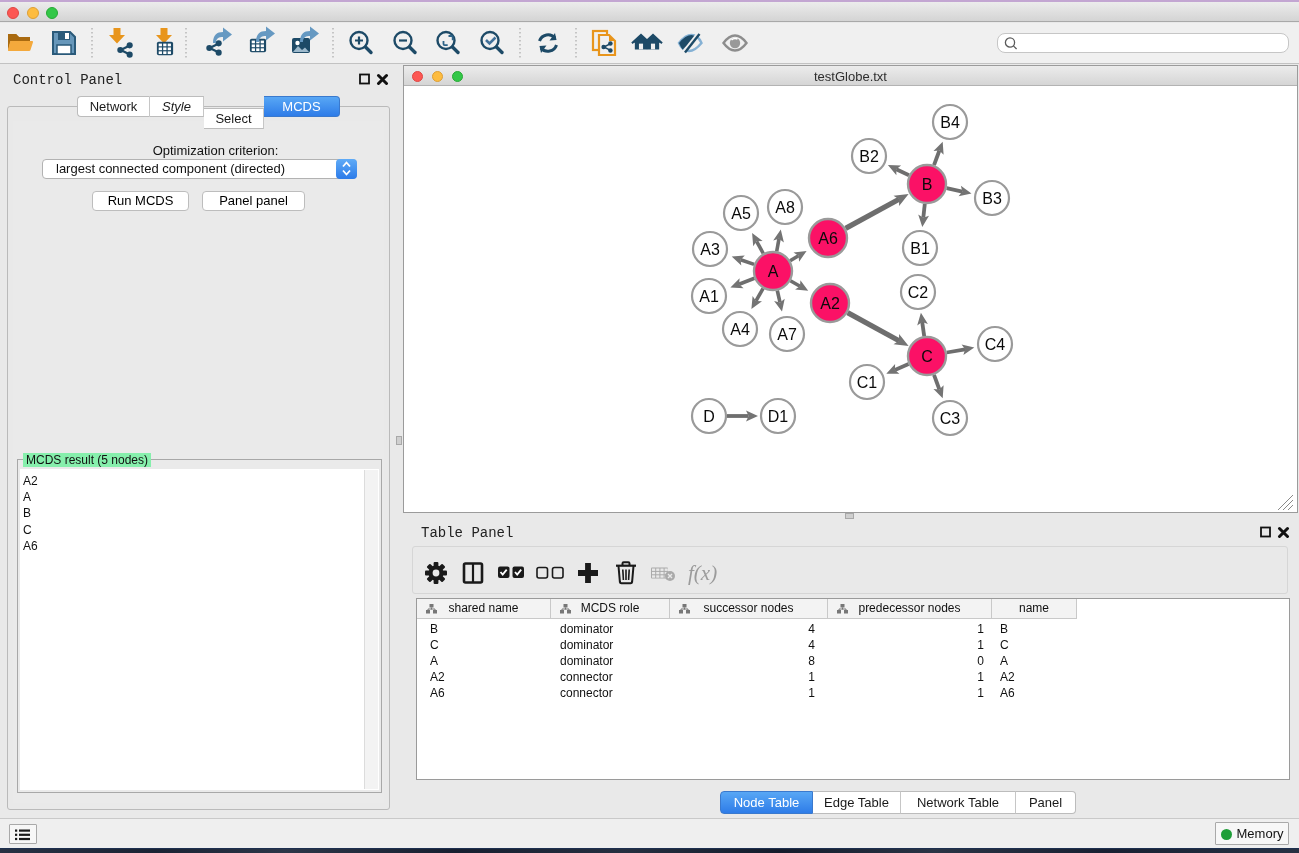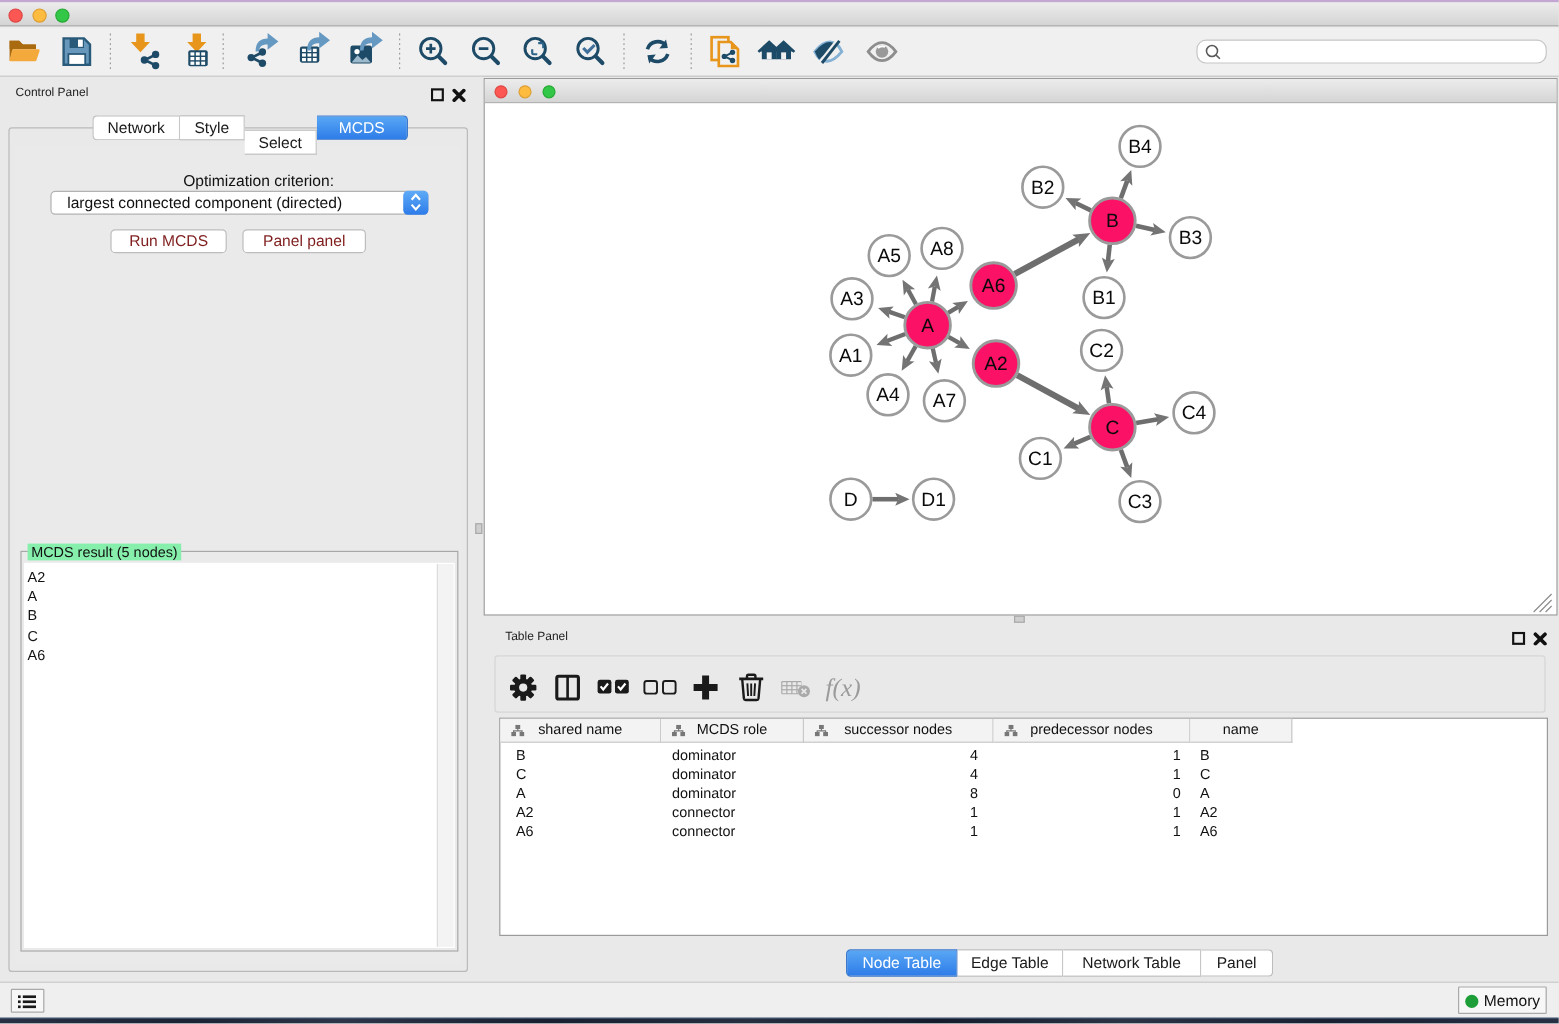--- a/index.html
+++ b/index.html
@@ -16,39 +16,39 @@
 .tl { position:absolute; border-radius:50%; }
 
 
 #toolbar { left:0; top:23px; width:1299px; height:41px; background:#f0f0f0;
   border-bottom:1px solid #c2c2c2; }
 #searchbox { position:absolute; left:997px; top:10px; width:292px; height:20px;
   background:#fff; border:1px solid #c6c6c6; border-radius:8px; }
 
 
 #cpanel { left:0; top:64px; width:402px; height:754px; background:#e9e9e9; }
-.phdr { font-size:10px; color:#222; }
+.phdr { font-size:14px; color:#222;font-family:Liberation Mono, monospace; }
 .tabs { display:flex; height:21px; z-index:5; }
 .tab { height:21px; background:#ffffff; border-top:1px solid #bcbcbc;
   border-bottom:1px solid #bcbcbc; border-right:1px solid #c6c6c6;
   font-size:13px; color:#1a1a1a; text-align:center; line-height:20px; }
 .tab.first { border-left:1px solid #bcbcbc; border-radius:4px 0 0 4px; }
 .tab.last { border-radius:0 4px 4px 0; border-right:1px solid #bcbcbc; }
 .tab.sel { background:linear-gradient(#58a7f5,#2e7ce8); color:#fff; border-color:#3a79cd; }
 #tabpane { left:7px; top:106px; width:383px; height:704px;
   border:1px solid #bababa; border-radius:3px; background:#e9e9e9; }
 #innerpane { left:13px; top:121px; width:371px; height:682px; background:#eaeaea; }
 #optlabel { left:0px; top:143px; width:431px; text-align:center; font-size:13px; color:#111; }
 #combo { left:42px; top:159px; width:315px; height:20px;
   background:#fff; border:1px solid #b2b2b2; border-radius:4px; font-size:13px; color:#111; }
 #combo .txt { position:absolute; left:13px; top:1px; }
 #combo .step { position:absolute; right:-1px; top:-1px; width:21px; height:20px;
   border-radius:4px 4px 4px 4px; background:linear-gradient(#5fabf7,#2c7be9); }
 .btn { height:20px; background:#fff; border:1px solid #bdbdbd;
-  border-radius:4px; font-size:13px; color:#7f1d1d; text-align:center; line-height:18px; }
+  border-radius:4px; font-size:13px; color:#000000; text-align:center; line-height:18px; }
 #groupbox { left:17px; top:459px; width:365px; height:334px; border:1px solid #a8a8a8; }
 #grouplabel { left:23px; top:453px; background:#86efac; padding:0 3px; font-size:12px; color:#111; }
 #mcdslist { left:20px; top:469px; width:359px; height:321px; background:#fff;
   font-size:12px; color:#111; line-height:16.2px; padding:4px 0 0 3px; }
 #mcdslist .sb { position:absolute; top:1px; right:1px; width:14px; height:calc(100% - 2px);
   background:#f3f3f3; border-left:1px solid #dcdcdc; }
 
 
 #netwin { left:403px; top:65px; width:895px; height:448px; background:#fff;
   border:1px solid #9b9b9b; }
@@ -243,21 +243,21 @@
 </div>
 
 <div id="cpanel" class="abs"></div>
 <div class="abs phdr" style="left:13px; top:72px;">Control Panel</div>
 <svg class="abs" style="left:359px; top:73px;" width="36" height="12">
     <rect x="1" y="1.5" width="9" height="9" fill="none" stroke="#111" stroke-width="1.8"></rect>
     <path d="M19.5,2.5 l8,8 M27.5,2.5 l-8,8" stroke="#111" stroke-width="3" stroke-linecap="round"></path>
   </svg>
 <div class="abs tabs" style="left:77px; top:96px;">
   <div class="tab first" style="width:73px;">Network</div>
-  <div class="tab" style="width:54px;">Style</div>
+  <div class="tab" style="width:54px;font-style:italic;">Style</div>
   <div class="tab" style="width:60px;margin-top:12px;">Select</div>
   <div class="tab last sel" style="width:76px;">MCDS</div>
 </div>
 <div id="tabpane" class="abs"></div>
 <div id="innerpane" class="abs"></div>
 <div id="optlabel" class="abs">Optimization criterion:</div>
 <div id="combo" class="abs">
   <div class="txt">largest connected component (directed)</div>
   <div class="step">
       <svg width="21" height="20" style="position:absolute;left:0;top:0;">
@@ -268,20 +268,21 @@
 <div class="abs btn" style="left:92px; top:191px; width:97px;">Run MCDS</div>
 <div class="abs btn" style="left:202px; top:191px; width:103px;">Panel panel</div>
 <div id="groupbox" class="abs"></div>
 <div id="grouplabel" class="abs">MCDS result (5 nodes)</div>
 <div id="mcdslist" class="abs">A2<br>A<br>B<br>C<br>A6
   <div class="sb"></div>
 </div>
 
 <div id="netwin" class="abs">
   <div id="nettitle">
+    <div class="title">testGlobe.txt</div>
     <div class="tl" style="left:8px;top:5px;width:11px;height:11px;background:#fc5753;border:1px solid #df4744;"></div>
     <div class="tl" style="left:28px;top:5px;width:11px;height:11px;background:#fdbc40;border:1px solid #de9f34;"></div>
     <div class="tl" style="left:48px;top:5px;width:11px;height:11px;background:#33c748;border:1px solid #27aa35;"></div>
   </div>
   <svg class="abs" style="left:872px; top:427px;" width="20" height="18">
       <g stroke="#8a8a8a" stroke-width="1">
         <line x1="2" y1="17" x2="17" y2="2"></line>
         <line x1="7" y1="17" x2="17" y2="7"></line>
         <line x1="12" y1="17" x2="17" y2="12"></line>
       </g>
@@ -482,21 +483,21 @@
     <div class="trow" style="left:143px; top:70px;">connector</div>
     <div class="trow num" style="left:298px; top:70px; width:100px;">1</div>
     <div class="trow num" style="left:467px; top:70px; width:100px;">1</div>
     <div class="trow" style="left:583px; top:70px;">A2</div>
   <div class="trow" style="left:13px; top:86px;">A6</div>
     <div class="trow" style="left:143px; top:86px;">connector</div>
     <div class="trow num" style="left:298px; top:86px; width:100px;">1</div>
     <div class="trow num" style="left:467px; top:86px; width:100px;">1</div>
     <div class="trow" style="left:583px; top:86px;">A6</div>
 </div>
-<div class="abs tabs" style="left:665px; top:791px;padding-left:40px;">
+<div class="abs tabs" style="left:680px; top:791px;padding-left:40px;">
   <div class="tab first sel" style="width:93px; height:23px; line-height:22px;">Node Table</div>
   <div class="tab" style="width:88px; height:23px; line-height:22px;">Edge Table</div>
   <div class="tab" style="width:115px; height:23px; line-height:22px;">Network Table</div>
   <div class="tab last" style="width:60px; height:23px; line-height:22px;">Panel</div>
 </div>
 
 <div class="abs" style="left:396px; top:436px; width:6px; height:9px; background:#cfcfcf; border:1px solid #a8a8a8;"></div>
 <div class="abs" style="left:845px; top:513px; width:9px; height:6px; background:#cfcfcf; border:1px solid #a8a8a8;"></div>
 <div id="statusbar" class="abs"></div>
 <div id="membtn" class="abs"><span style="display:inline-block;width:11px;height:11px;border-radius:50%;background:#1e9e38;margin-right:5px;vertical-align:-2px;"></span>Memory</div>

